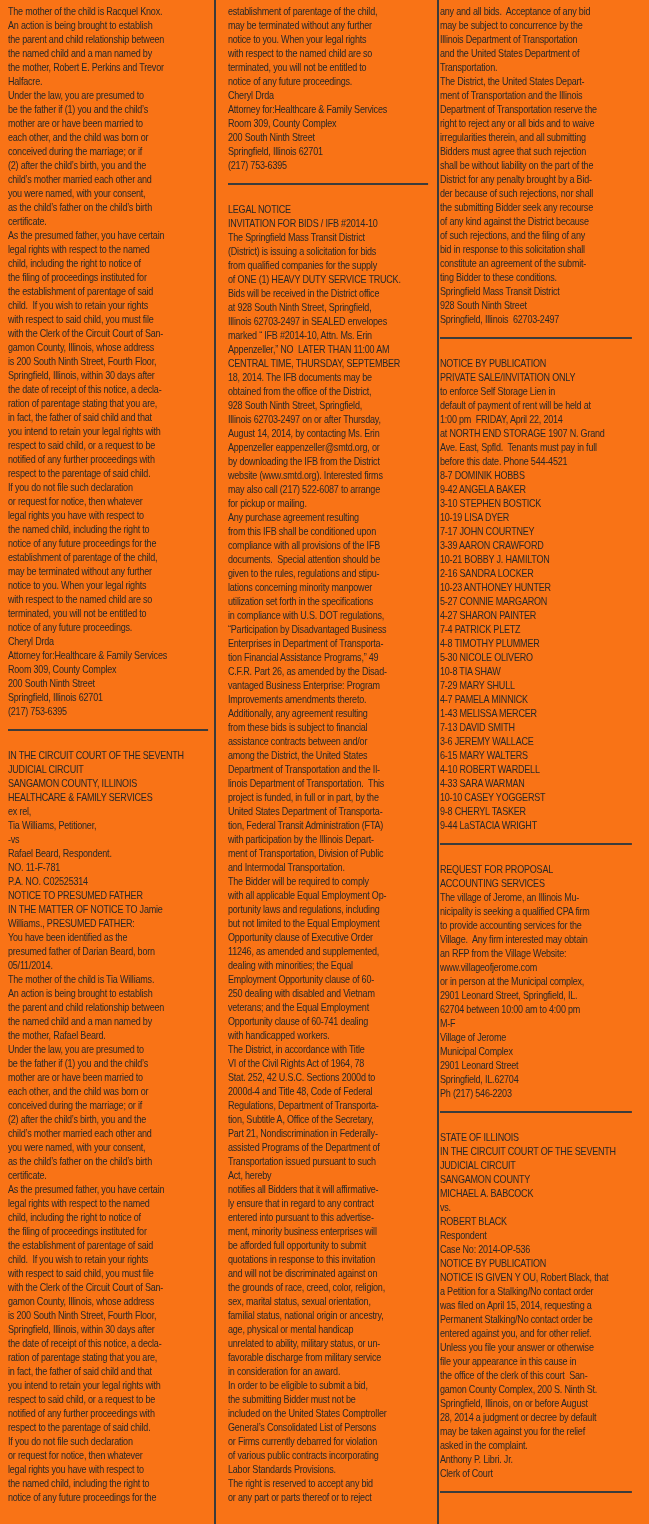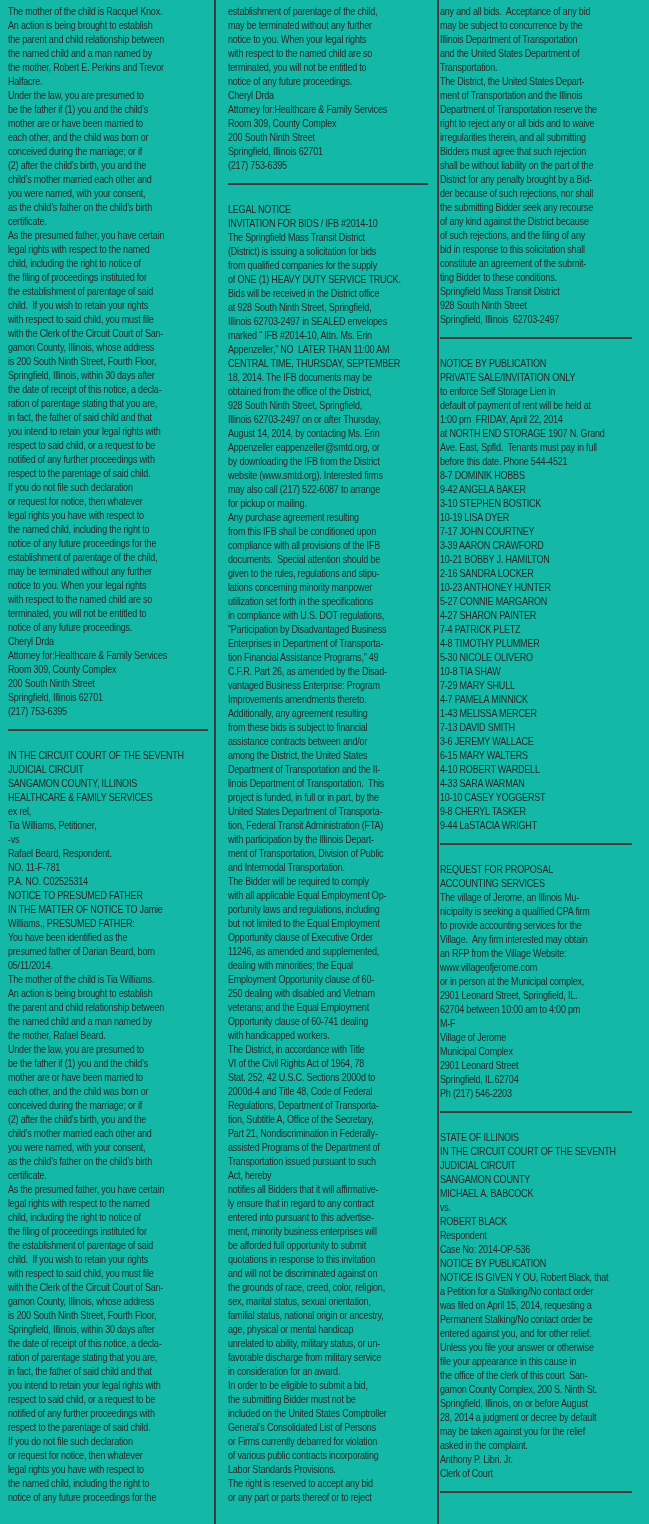--- a/index.html
+++ b/index.html
@@ -1,20 +1,20 @@
 <!DOCTYPE html>
 <html><head>
 <meta charset="utf-8">
 <style>
   html, body { margin: 0; padding: 0; background: #ffffff; }
   .page {
     position: relative;
     width: 649px;
     height: 1524px;
-    background: #14b8a6;
+    background: #f97316;
     color: #282828;
     font-family: "Liberation Sans", sans-serif;
     overflow: hidden;
   }
   .col { position: absolute; top: 0; }
   .col-inner {
     transform: scaleX(0.82);
     transform-origin: 0 0;
     width: 122%;
     padding-top: 4px;

